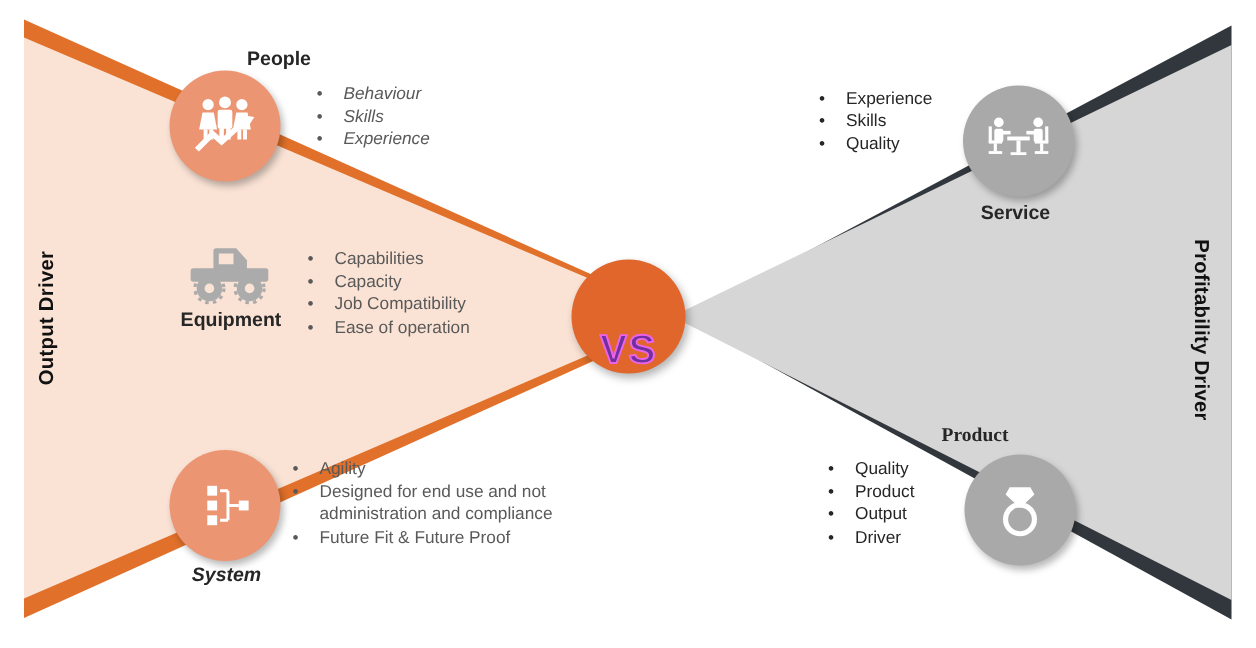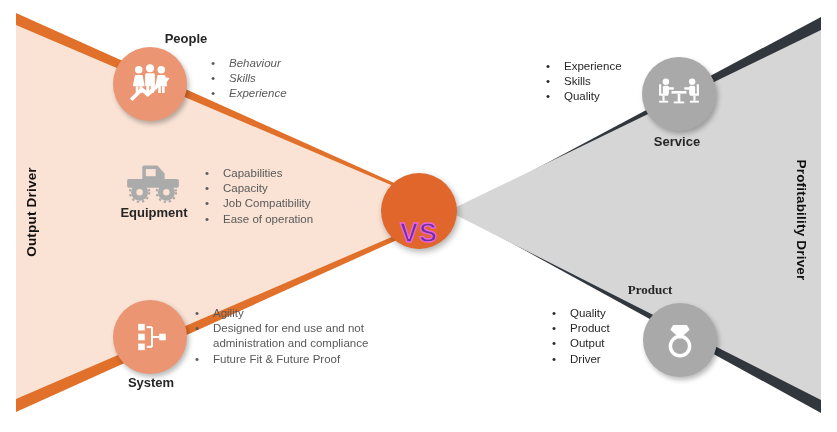--- a/index.html
+++ b/index.html
@@ -117,21 +117,21 @@
         <rect x="46" y="27" width="10" height="10"></rect>
       </g>
       <g stroke="#ffffff" stroke-width="3" fill="none">
         <line x1="27" y1="17" x2="35" y2="17"></line>
         <line x1="35" y1="17" x2="35" y2="47"></line>
         <line x1="27" y1="47" x2="35" y2="47"></line>
         <line x1="35" y1="32" x2="46" y2="32"></line>
       </g>
     </svg>
   </div>
-  <div class="group-label" style="left:151px;top:375px;">System</div>
+  <div class="group-label" style="left:151px;top:375px;font-style:italic;">System</div>
   <ul class="bullets" style="left:189px;top:306px;width:196px;">
       <li>Agility</li>
       <li>Designed for end use and not administration and compliance</li>
       <li>Future Fit &amp; Future Proof</li>
     </ul>
 
   <div class="vs-circle" style="background-color: rgb(224, 102, 44);">
     <span class="vs-text">VS</span>
   </div>
 

